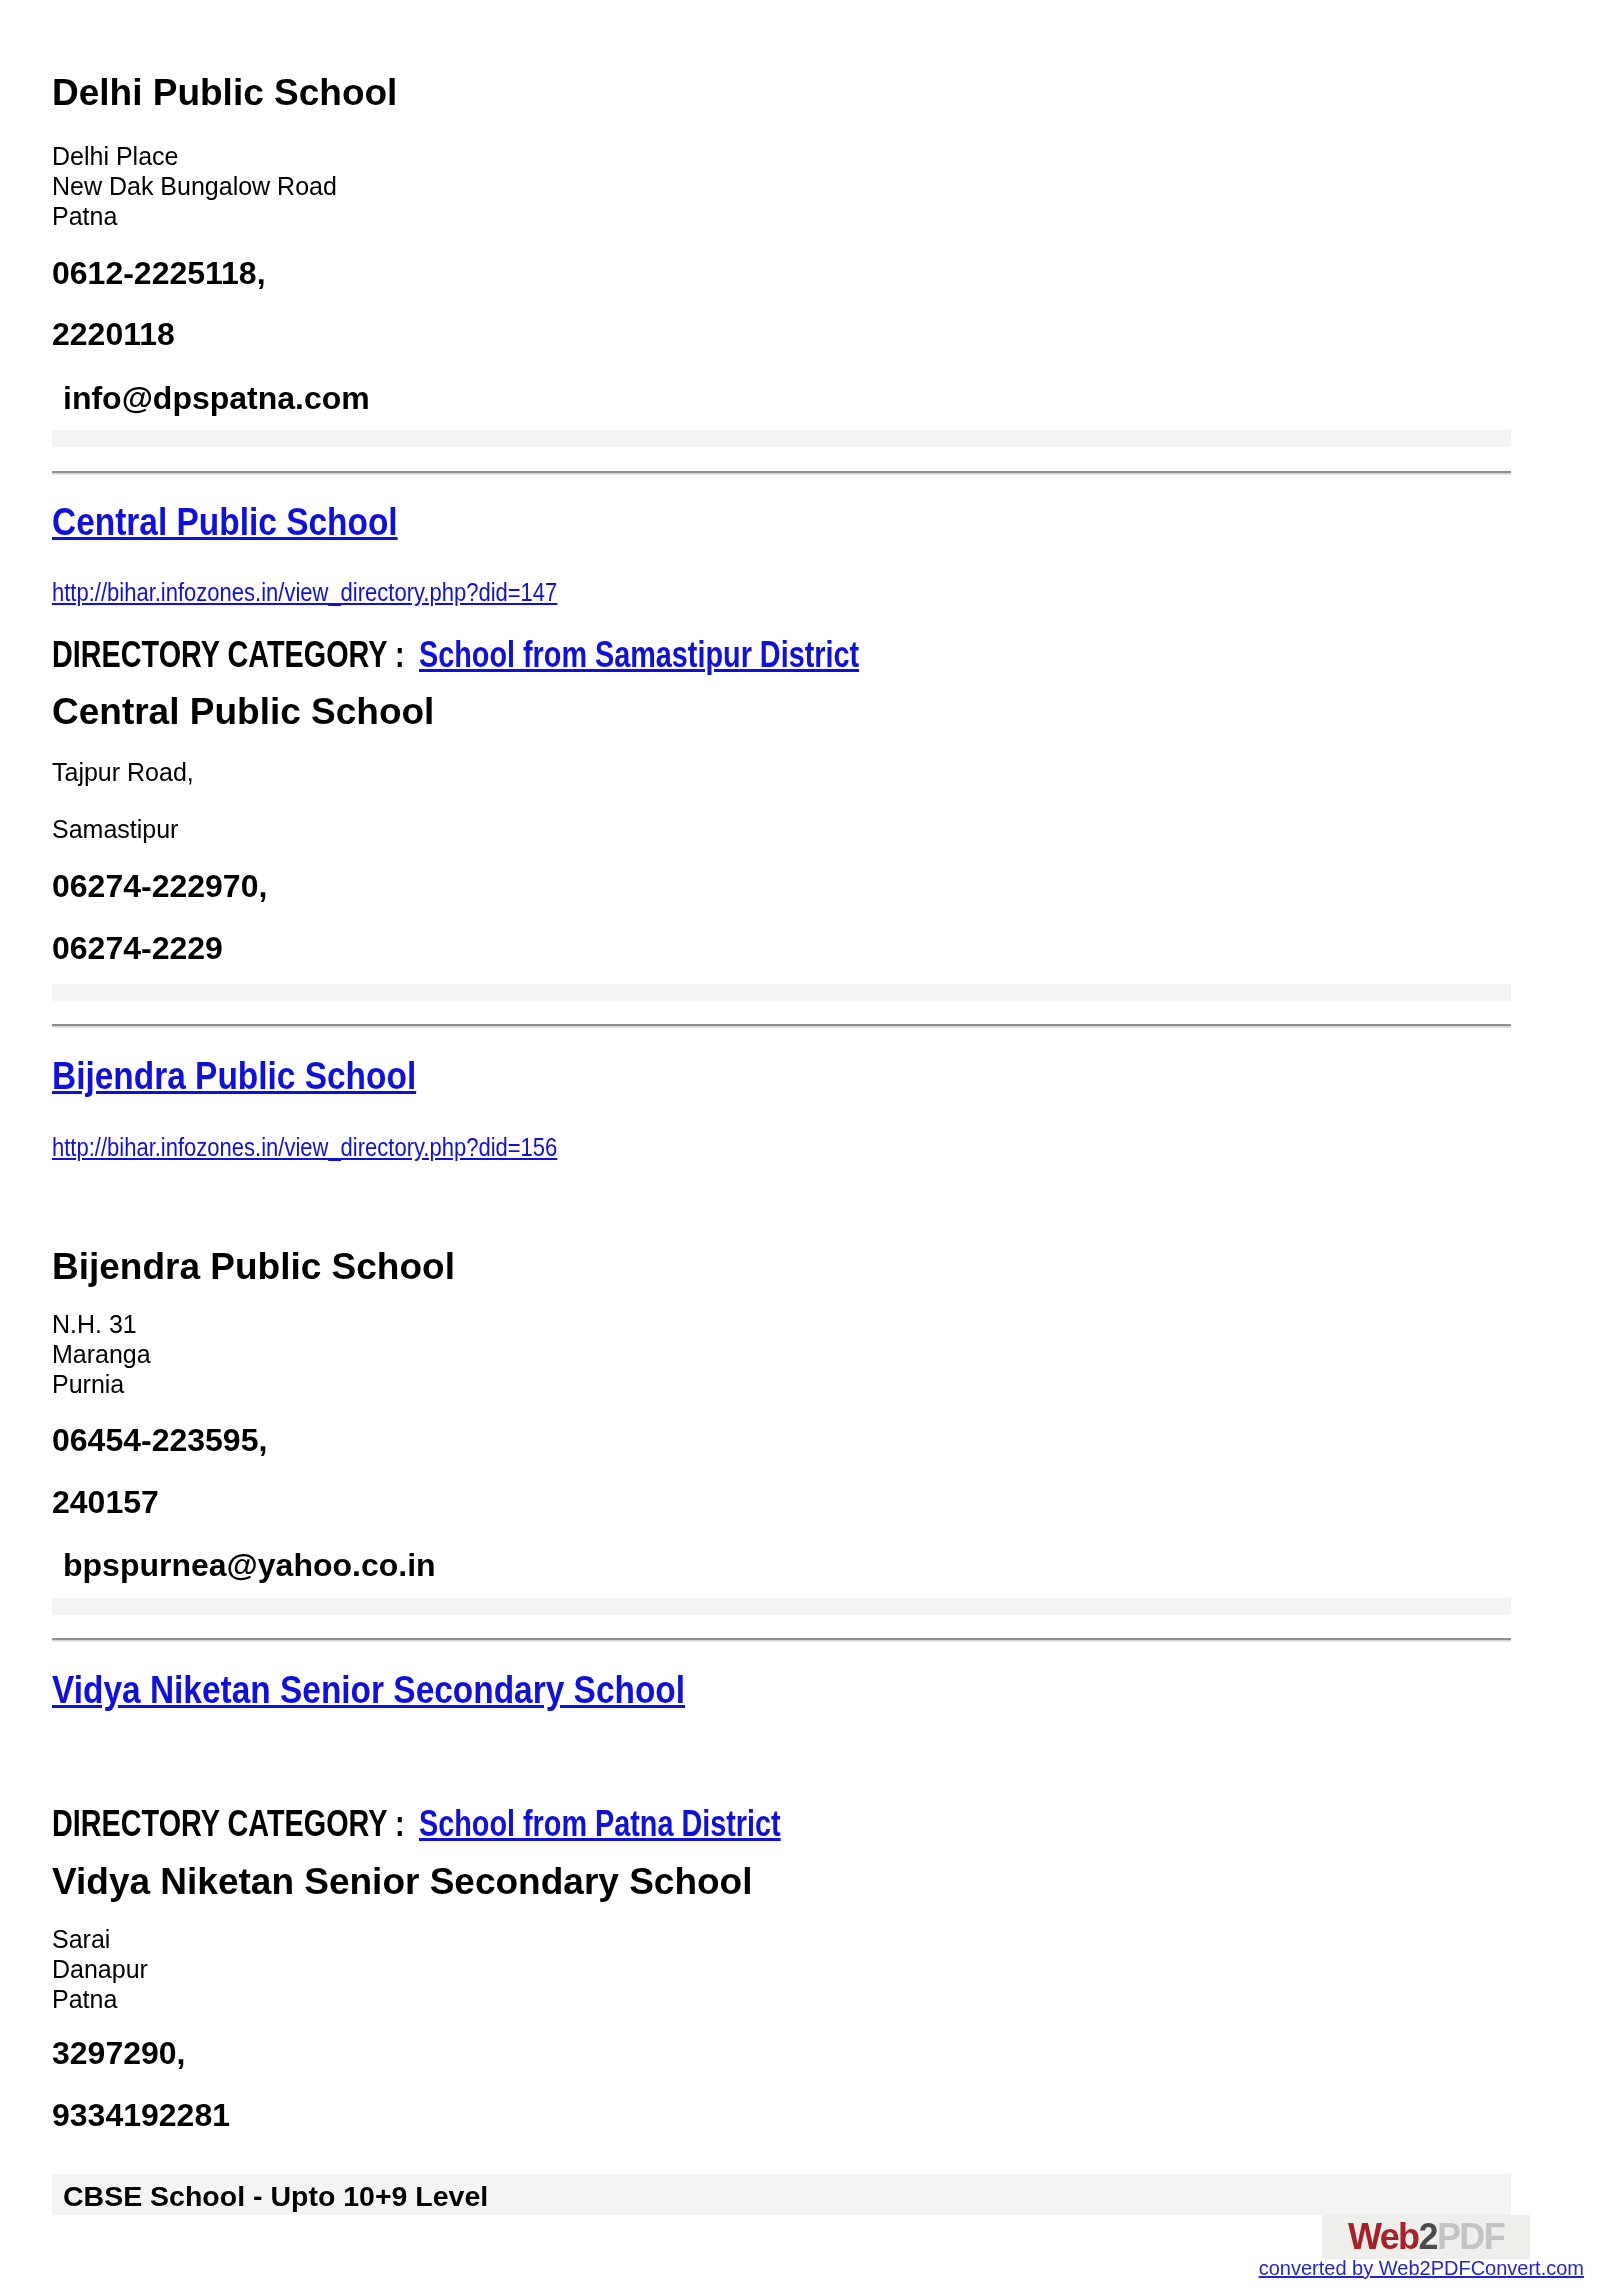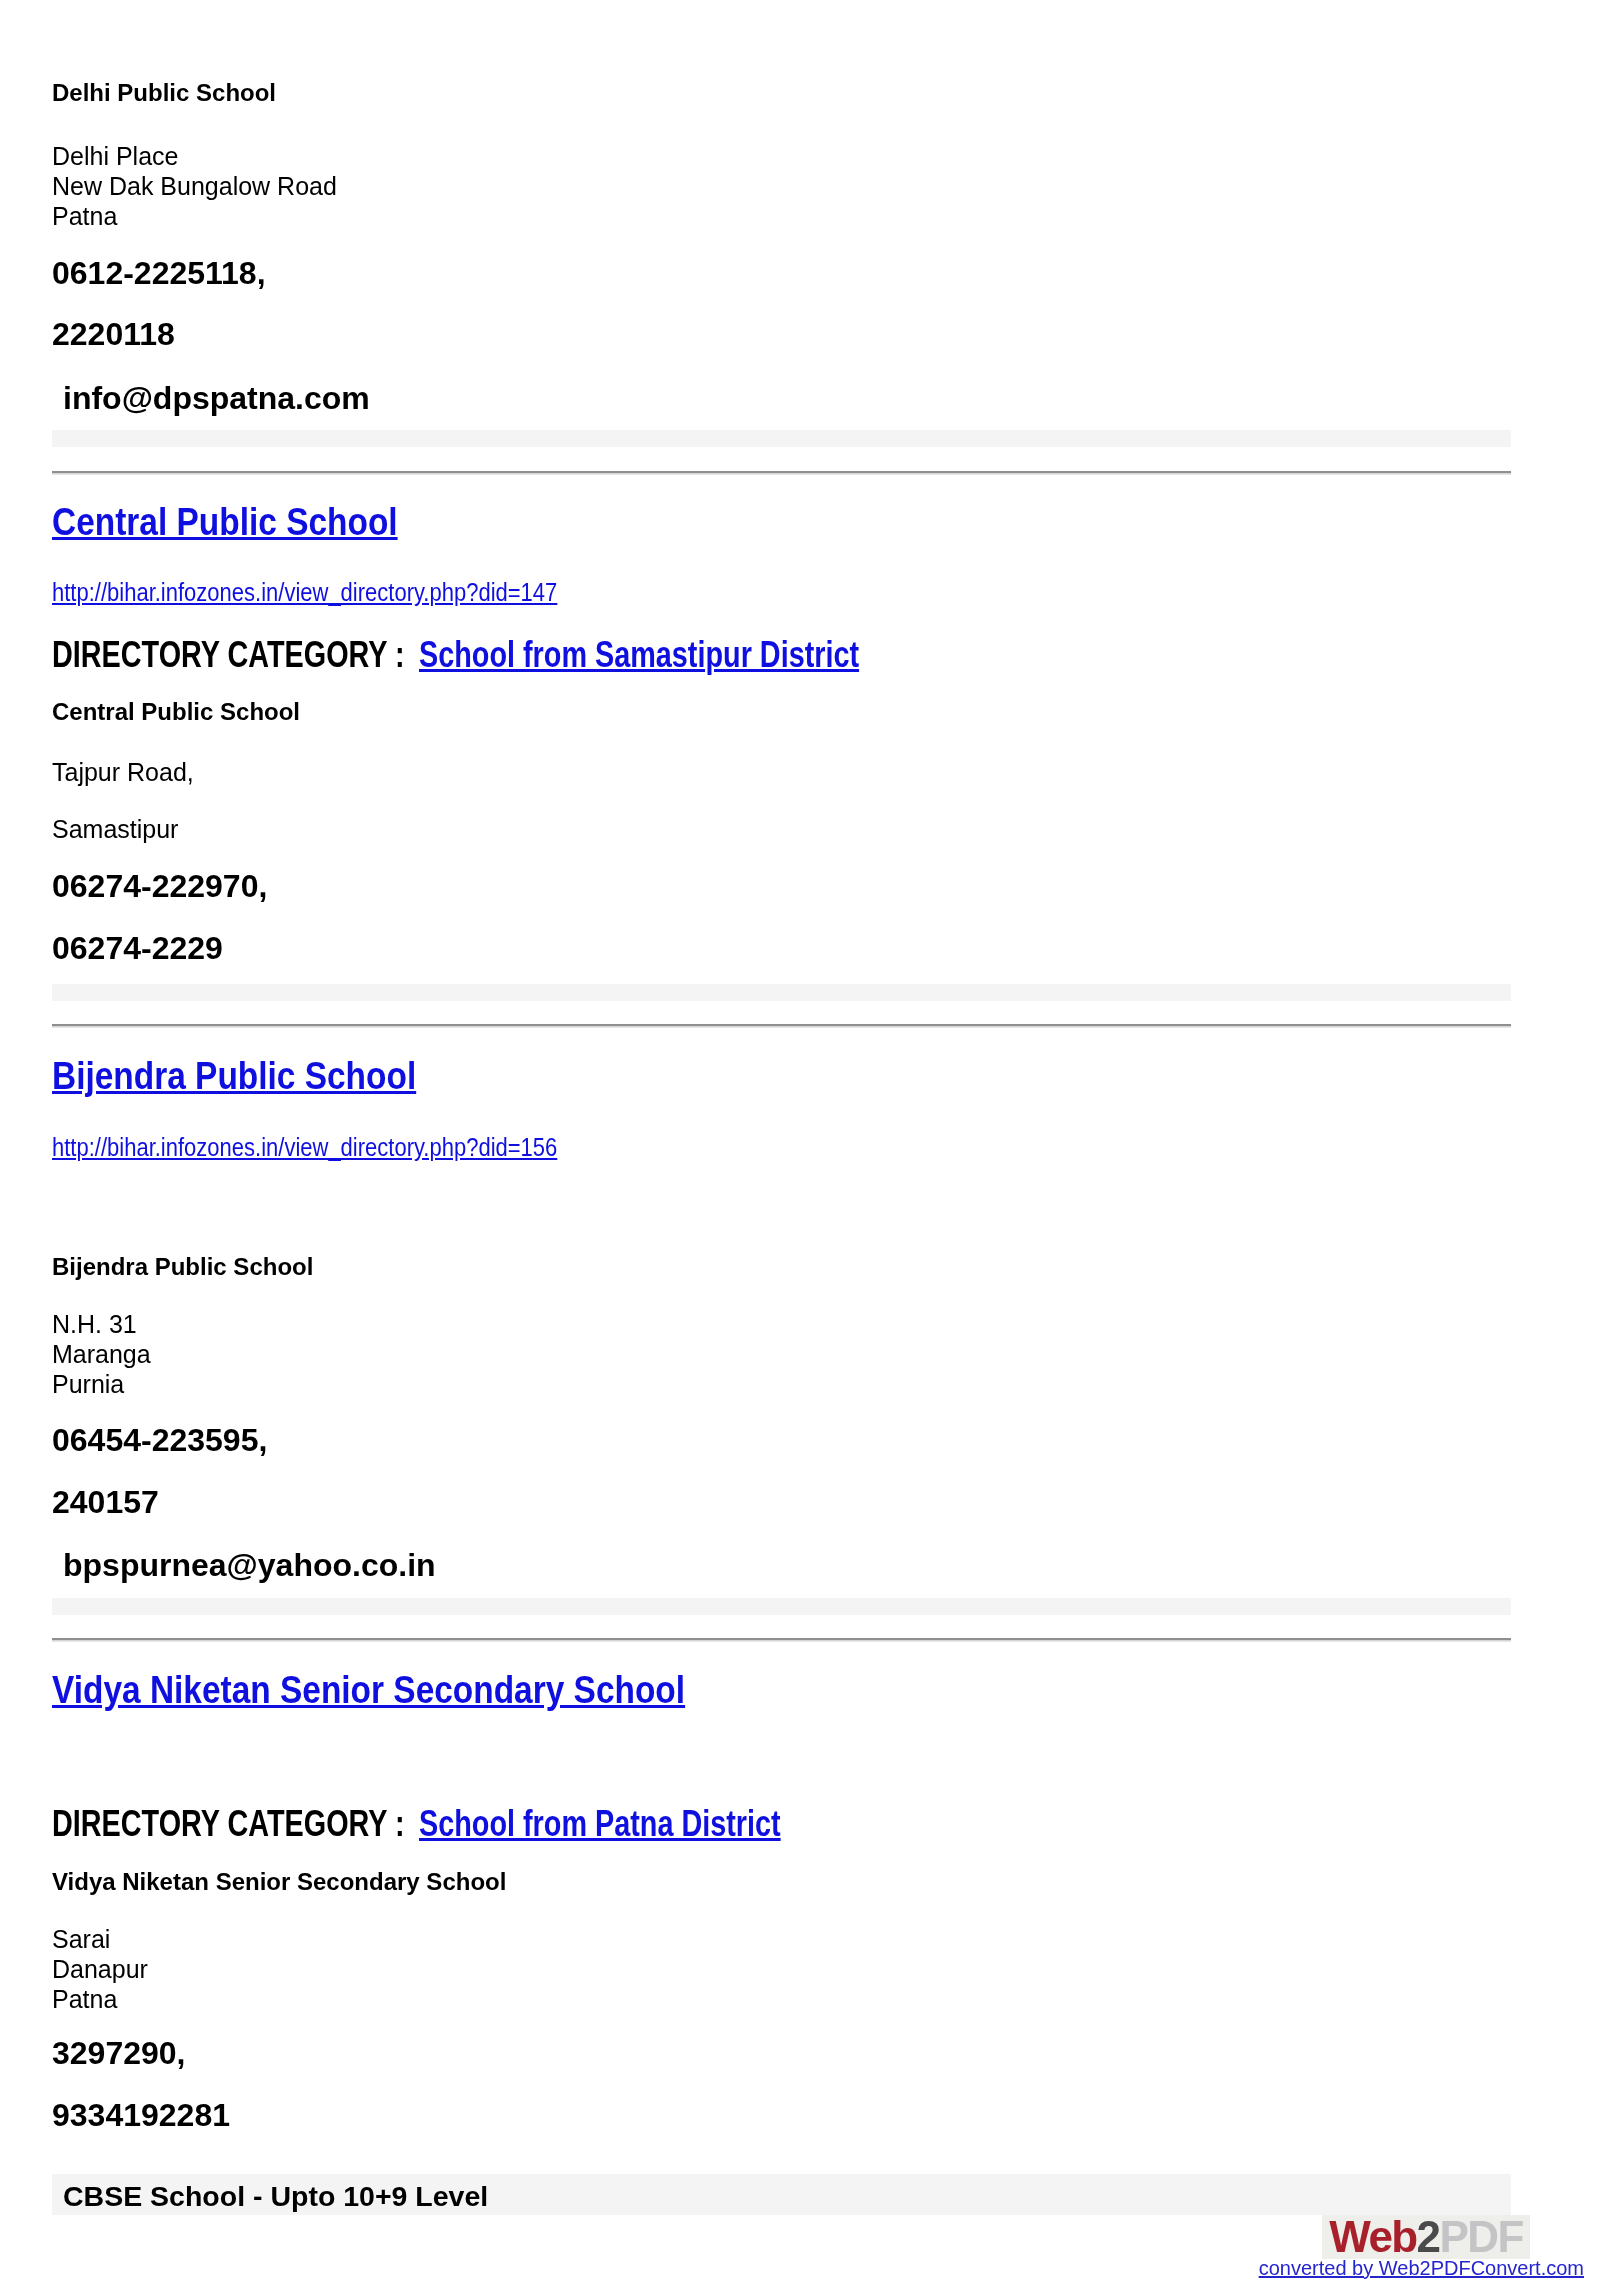--- a/index.html
+++ b/index.html
@@ -15,37 +15,37 @@
     --footer-link:#2525cd;
   }
   html,body{margin:0;padding:0;background:#ffffff;}
   #page{
     position:relative;width:1622px;height:2295px;background:#ffffff;
     overflow:hidden;font-family:"Liberation Sans","DejaVu Sans",sans-serif;
     color:var(--ink);
   }
   .abs{position:absolute;left:52px;}
   .h1l{font-size:38px;font-weight:bold;color:var(--link);text-decoration:underline;cursor:pointer;}
-  .h2{font-size:24px;font-weight:bold;line-height:33px;}
+  .h2{font-size:37px;font-weight:bold;line-height:33px;}
   .body-txt{font-size:25px;line-height:30px;}
   .url{font-size:25px;color:var(--link);text-decoration:underline;cursor:pointer;}
   .cat{font-size:36px;font-weight:bold;white-space:nowrap;}
   .cat .lbl{color:var(--ink);margin-right:8px;}
   .cat a{color:var(--link);text-decoration:underline;cursor:pointer;}
   .bold-line{font-size:32px;font-weight:bold;line-height:33px;}
   .cx88{display:inline-block;transform:scaleX(0.88);transform-origin:0 0;white-space:nowrap;}
   .cx80{display:inline-block;transform:scaleX(0.80);transform-origin:0 0;white-space:nowrap;}
   .bar{background:var(--bar);height:17.4px;width:1459px;}
   .hr{height:1.6px;background:var(--rule);box-shadow:0 1.6px 0 var(--rule-lite);width:1459px;}
   .band{background:var(--bar);width:1459px;height:41px;}
   .band .band-txt{display:inline-block;font-size:28.5px;font-weight:bold;padding:5.5px 0 0 11px;}
   a{color:var(--link);}
   .logo{
     position:absolute;right:92px;top:2215px;width:208px;height:44px;
-    background:var(--logo-bg);text-align:center;font-weight:bold;font-size:44px;
+    background:var(--logo-bg);text-align:center;font-weight:bold;font-size:36px;
     line-height:44px;letter-spacing:-1.6px;cursor:pointer;white-space:nowrap;
   }
   .logo .w{color:var(--logo-red);}
   .logo .two{color:var(--logo-dark);}
   .logo .pdf{color:var(--logo-lite);}
   .converted{
     position:absolute;right:38px;top:2257px;font-size:20px;
     color:var(--footer-link);text-decoration:underline;cursor:pointer;
   }
 </style>

